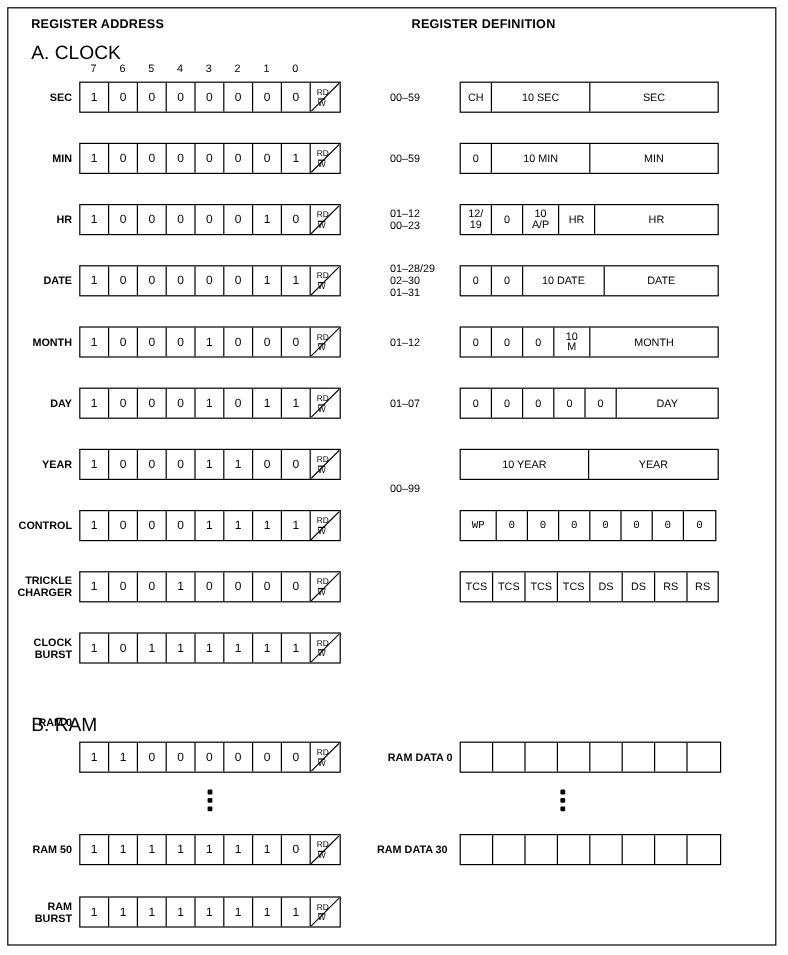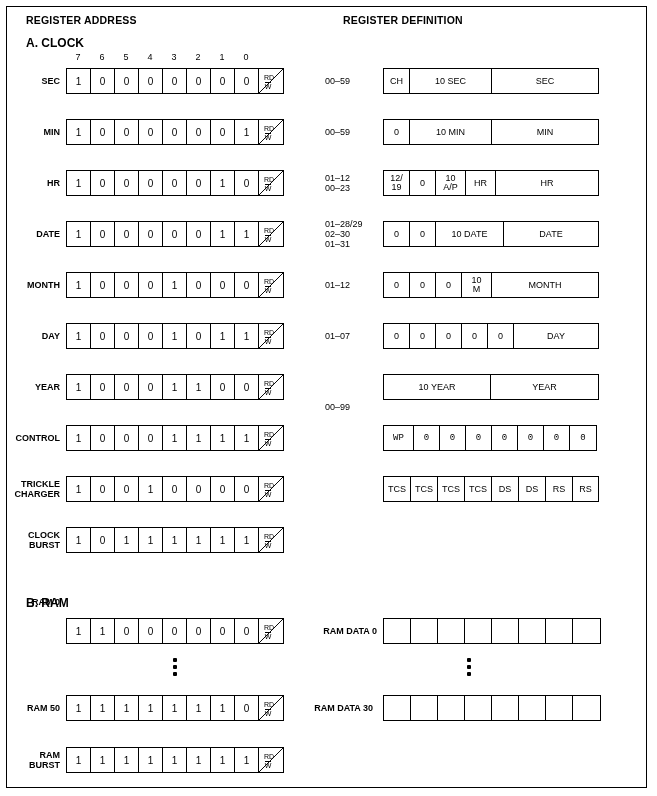--- a/index.html
+++ b/index.html
@@ -10,21 +10,21 @@
     color:#000;
     overflow:hidden;
   }
   #frame{
     position:absolute;left:6px;top:6px;width:641px;height:782px;
     border:1px solid #000;
     box-sizing:border-box;
   }
   .abs{position:absolute;}
   .hdr{font-size:10.5px;font-weight:bold;letter-spacing:.2px;}
-  .sub{font-size:12px;font-weight:bold;}
+  .sub{font-size:16px;font-weight:normal;}
   .rowlabel{font-size:9px;font-weight:bold;text-align:right;line-height:10px;}
   .defrange{font-size:9px;text-align:left;line-height:10px;}
   .bitnum{font-size:9px;text-align:center;width:14px;}
 
   
   .addrbox{border:1px solid #000;display:flex;height:26px;box-sizing:border-box;background:#fff;}
   .addrbox .cell{
     width:24px;border-right:1px solid #000;
     display:flex;align-items:center;justify-content:center;
     font-size:10px;box-sizing:border-box;

